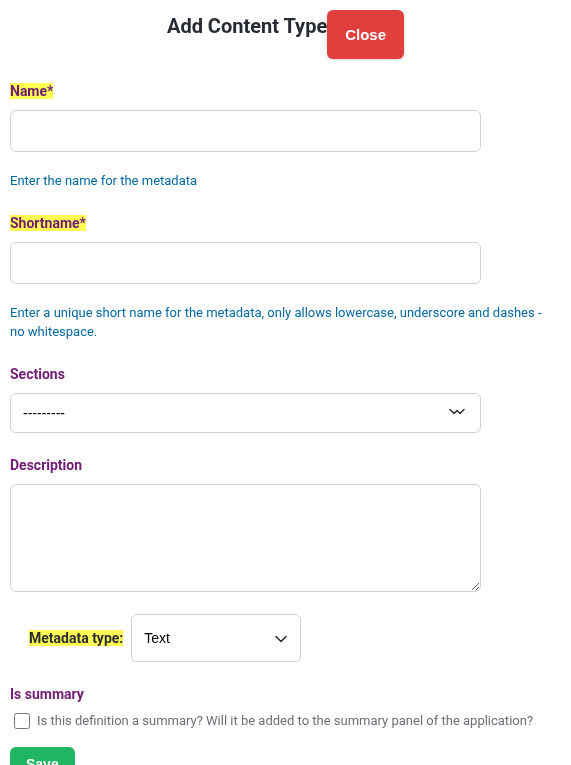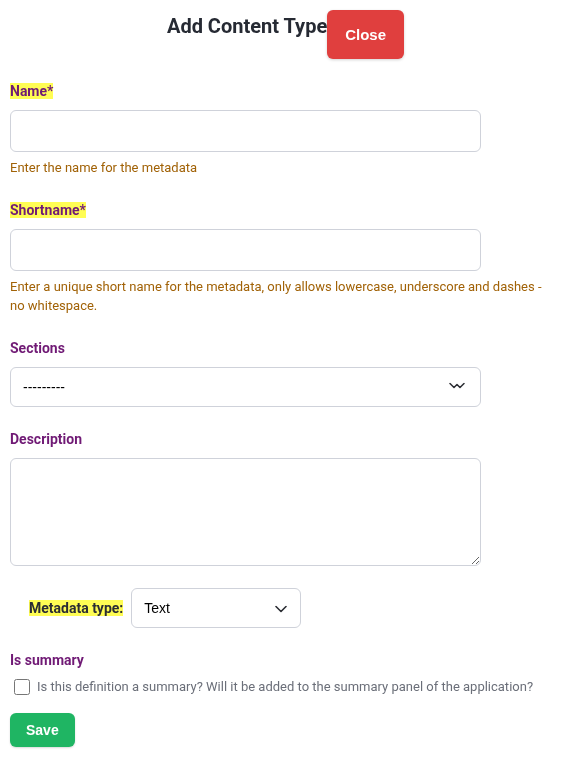--- a/index.html
+++ b/index.html
@@ -51,23 +51,23 @@
     display: block;
     margin-top: 10px;
     border: 1px solid #cfd2da;
     border-radius: 6px;
     padding: 10px 12px;
     font-size: 14px;
     height: 42px;
     background: #fff;
   }
   .help {
-    margin-top: 7px;
+    margin-top: 20px;
     font-size: 13px;
-    color: #a16207;
+    color: #0369a1;
     line-height: 1.45;
     max-width: 540px;
   }
   .select-wrap {
     position: relative;
     width: 471px;
     margin-top: 10px;
   }
   .select {
     width: 100%;
@@ -115,21 +115,21 @@
   .mtype-select-wrap {
     position: relative;
     width: 170px;
   }
   .mtype-select {
     width: 100%;
     border: 1px solid #cfd2da;
     border-radius: 6px;
     padding: 10px 12px;
     font-size: 14px;
-    height: 40px;
+    height: 48px;
     background: #fff;
     appearance: none;
     -webkit-appearance: none;
   }
   .mtype-select-wrap .caret {
     position: absolute;
     right: 14px;
     top: 50%;
     transform: translateY(-50%);
     pointer-events: none;

